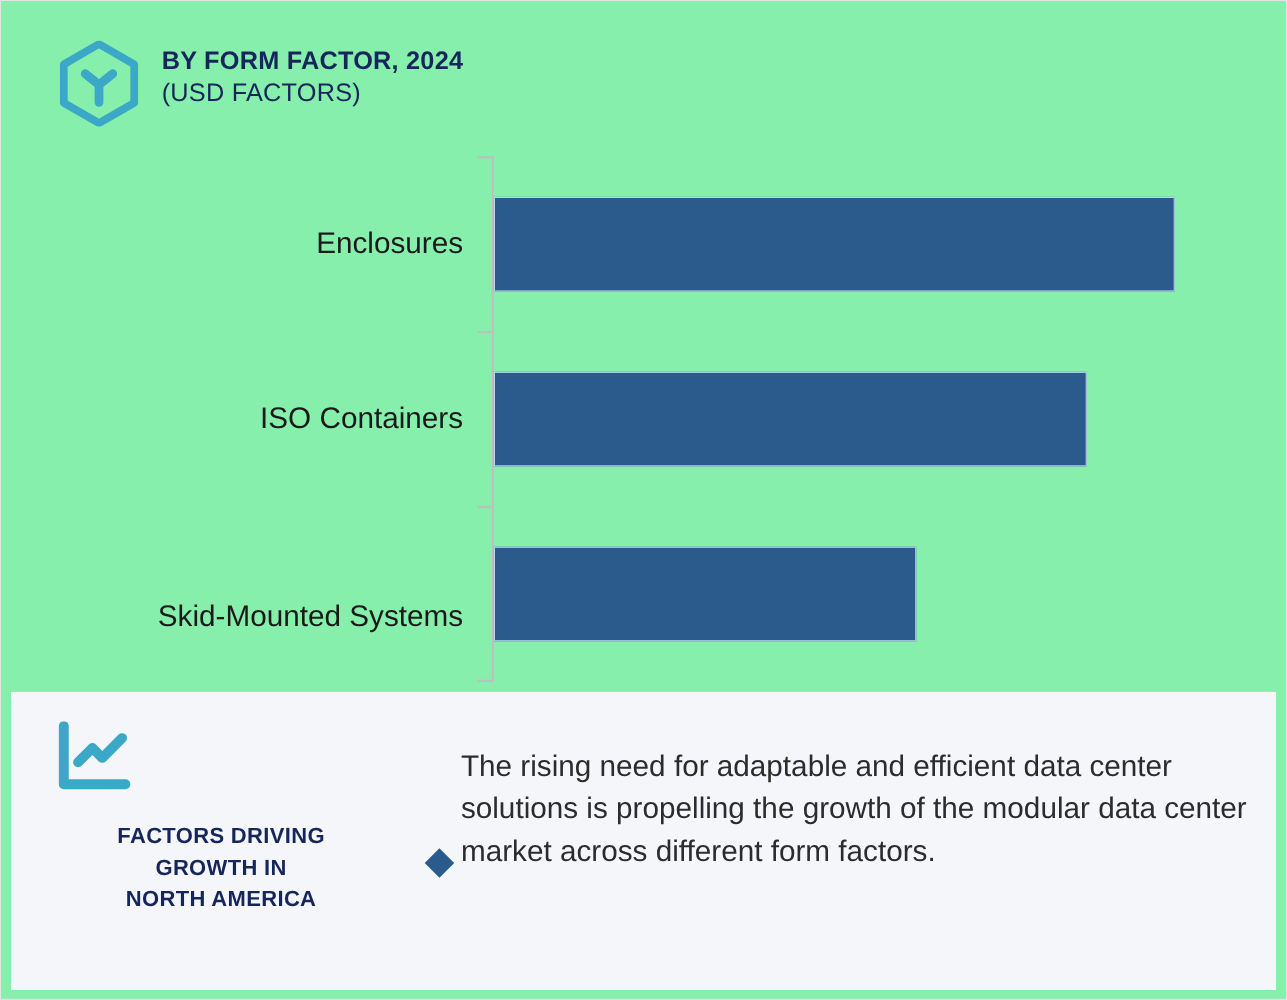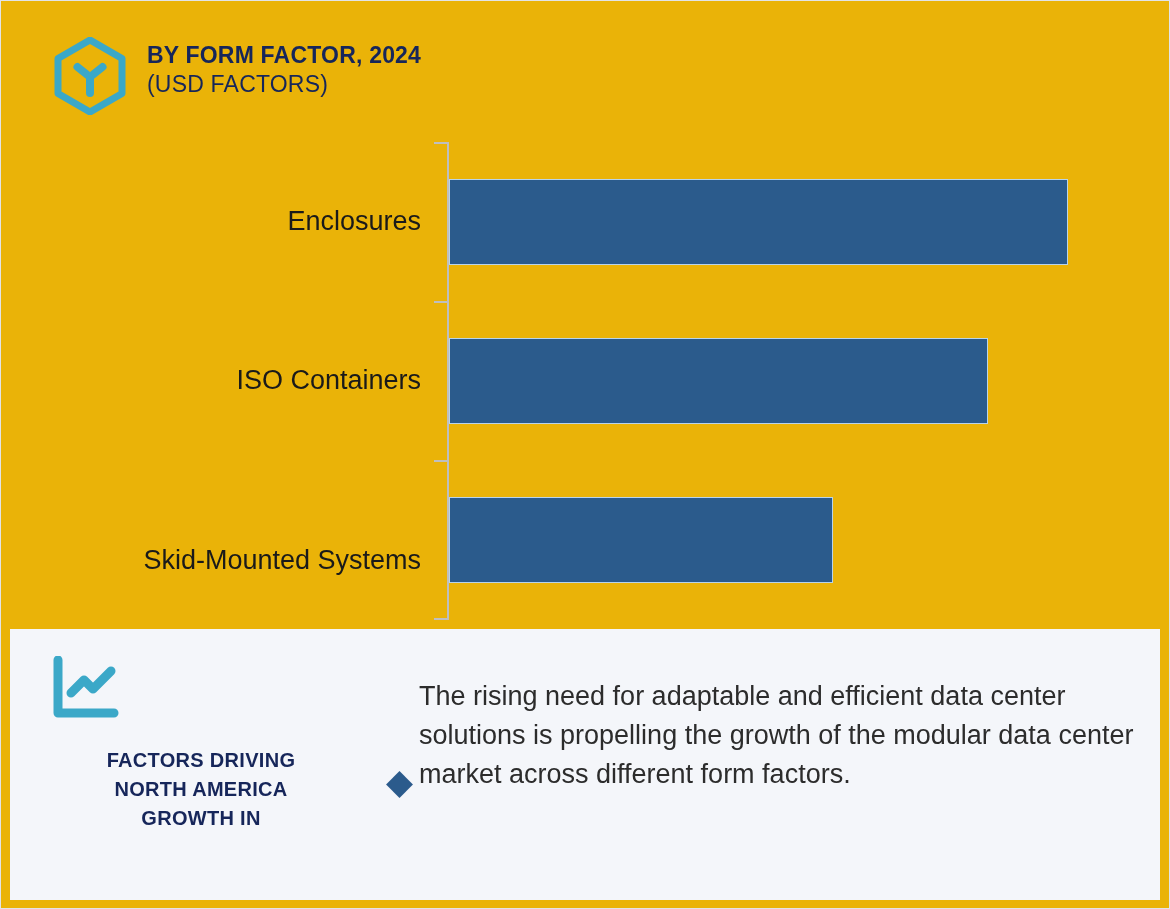--- a/index.html
+++ b/index.html
@@ -9,21 +9,21 @@
   }
   body {
     font-family: "Liberation Sans", sans-serif;
   }
 
   #frame {
     position: relative;
     width: 1170px;
     height: 909px;
     box-sizing: border-box;
-    background: #eab308;
+    background: #86efac;
     border: 1px solid #e2e4e8;
     overflow: hidden;
   }
 
   
   #header {
     position: absolute;
     left: 52px;
     top: 34px;
     display: flex;
@@ -208,22 +208,22 @@
 
   <div id="footer">
 
     <div id="footer-left">
       <svg id="line-icon" viewBox="0 0 68 64">
         <path d="M7,4 L7,57 L63,57" fill="none" stroke="#3ba8c8" stroke-width="9" stroke-linecap="round" stroke-linejoin="round"></path>
         <path d="M20,37 L33,24 L42,33 L60,15" fill="none" stroke="#3ba8c8" stroke-width="9" stroke-linecap="round" stroke-linejoin="round"></path>
       </svg>
       <div id="footer-title">
         <div>FACTORS DRIVING</div>
+        <div>GROWTH IN</div>
         <div>NORTH AMERICA</div>
-        <div>GROWTH IN</div>
       </div>
     </div>
 
     <div id="footer-right">
       <div id="bullet-diamond"></div>
       <div id="bullet-text">The rising need for adaptable and efficient data center solutions is propelling the growth of the modular data center market across different form factors.</div>
     </div>
   </div>
 
 </div>

